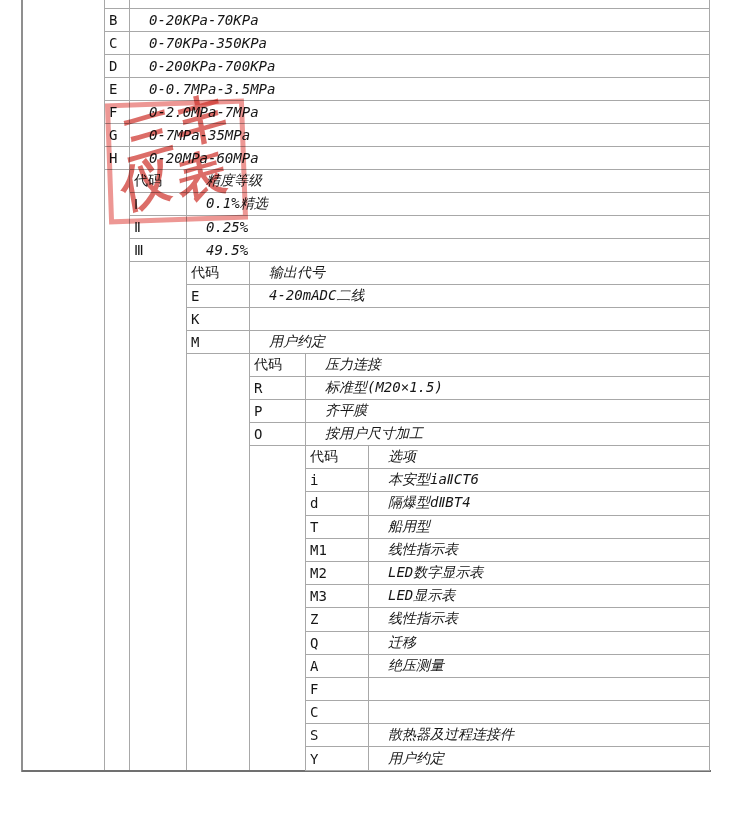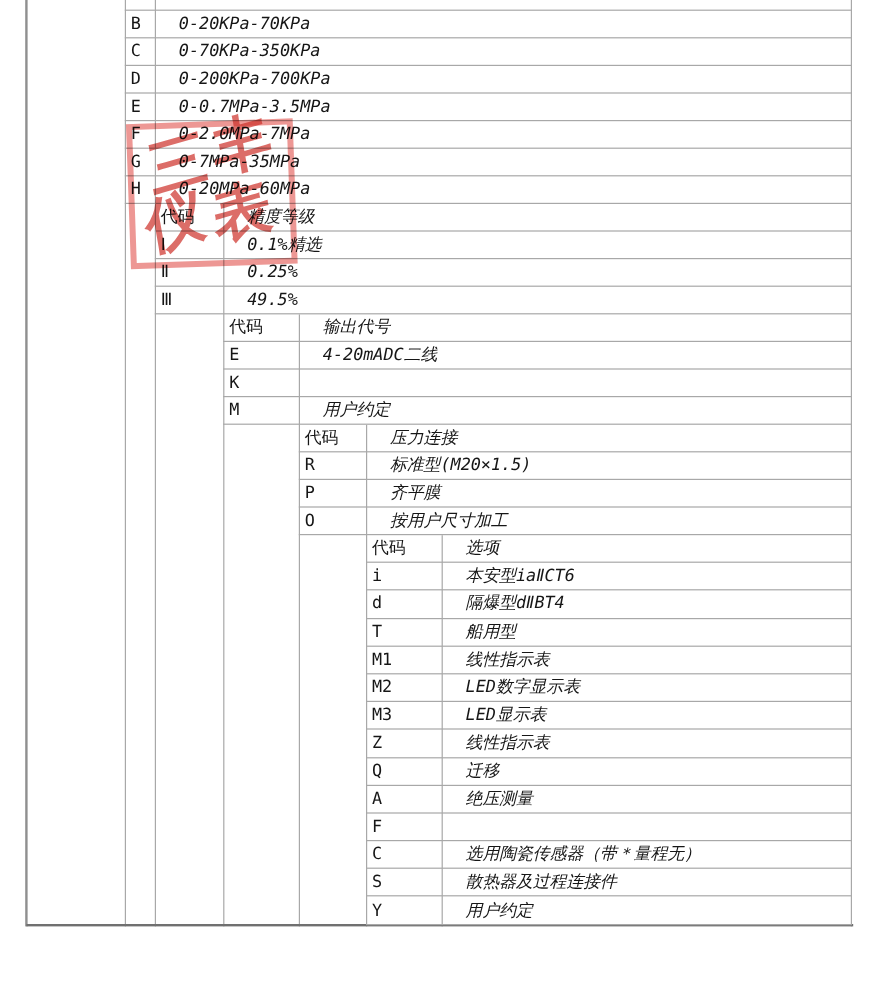--- a/index.html
+++ b/index.html
@@ -178,21 +178,20 @@
       </div>
     <div class="row">
         <span class="code">A</span>
         <span class="desc">绝压测量</span>
       </div>
     <div class="row">
         <span class="code">F</span>
       </div>
     <div class="row">
         <span class="code">C</span>
-        <span class="desc">选用陶瓷传感器（带＊量程无）</span>
       </div>
     <div class="row">
         <span class="code">S</span>
         <span class="desc">散热器及过程连接件</span>
       </div>
     <div class="row">
         <span class="code">Y</span>
         <span class="desc">用户约定</span>
       </div>
   </div>

